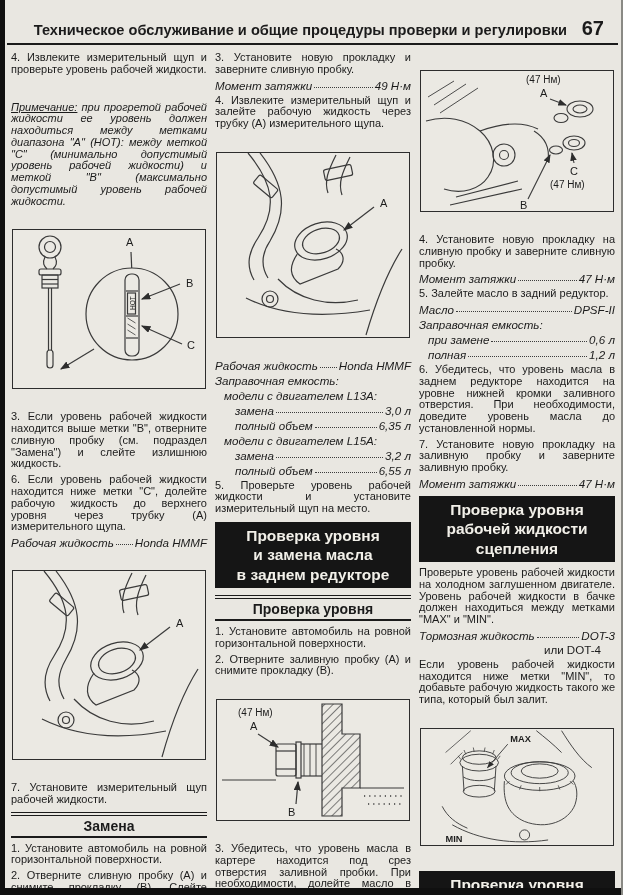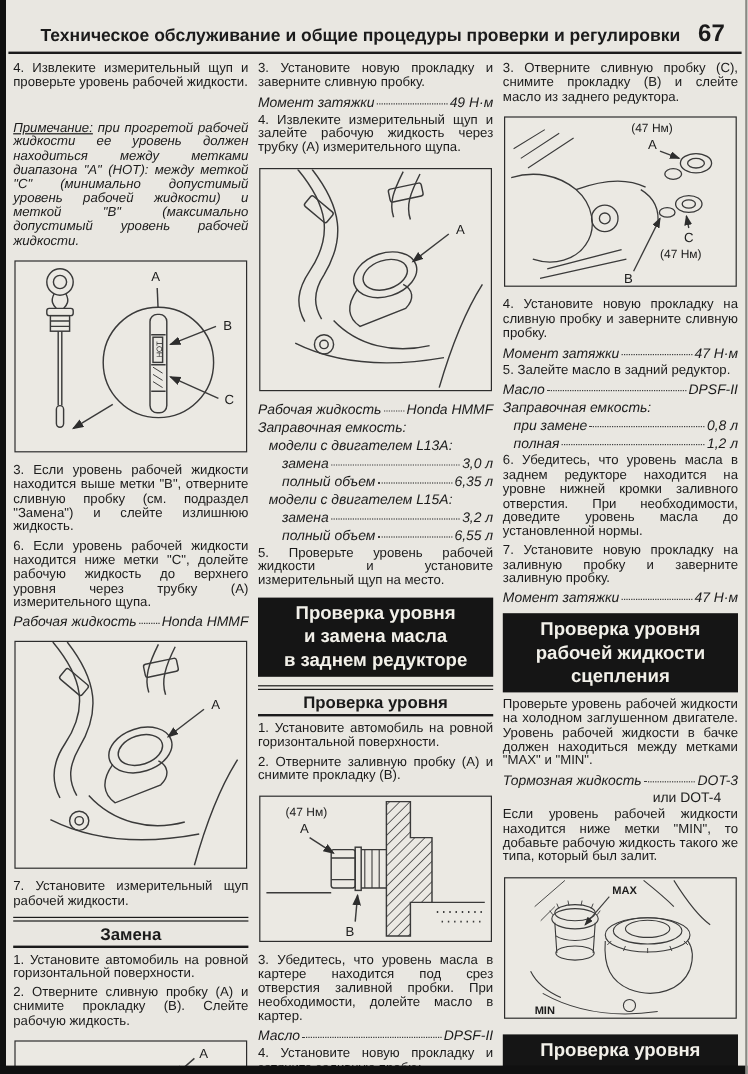--- a/index.html
+++ b/index.html
@@ -27,21 +27,21 @@
 
   .spec { display:flex; align-items:baseline; font-style:italic; font-size:11.6px;
     line-height:1.12; margin:1px 0; }
   .spec .dots { flex:1; min-width:6px; border-bottom:1.3px dotted #3c3c3c;
     margin:0 2px; transform:translateY(-2px); }
   .spec .val { white-space:nowrap; }
   .spec-line2 { font-size:11.6px; text-align:right; margin:0 14px 1px 0; }
   .ind1 { margin-left:9px; }
   .ind2 { margin-left:20px; }
 
-  .fig { border:1.6px solid #2d2d2d; margin:8px 1px; background:#ebe9e3; overflow:hidden; }
+  .fig { border:1.6px solid #2d2d2d; margin:20px 1px; background:#ebe9e3; overflow:hidden; }
   .fig svg { display:block; width:100%; height:100%; }
   svg text { fill:#1c1c1c; font-family:"Liberation Sans",sans-serif; }
 
   .black-h { background:#151515; color:#f2f0e9; font-weight:bold; text-align:center;
     font-size:15.5px; line-height:1.25; padding:4px 4px; margin:5px 0 3px;
     white-space:pre-line; }
   .sub-h { font-weight:bold; text-align:center; font-size:14px; padding:2px 0;
     margin:4px 0 3px; border-top:4px double #1b1b1b; border-bottom:2px solid #1b1b1b; }
 </style>
 </head>
@@ -290,21 +290,20 @@
       </div>
     <p class="step">4. Установите новую прокладку и затяните заливную пробку.</p>
     <div class="spec">
         <span>Момент затяжки</span>
         <span class="val">47 Н·м</span>
       </div>
 
   </div>
 
   <div class="col">
-    <p class="step">3. Отверните сливную пробку (С), снимите прокладку (В) и слейте масло из заднего редуктора.</p>
 
     <div class="fig" style="height:142px">
       <svg viewBox="0 0 190 140">
         <defs>
             <marker id="ah6" markerWidth="9" markerHeight="8" refX="7" refY="3" orient="auto">
               <path d="M0,0 L8,3 L0,6 Z" fill="#2d2d2d"></path>
             </marker>
           </defs>
         <g stroke="#3a3a3a" fill="none" stroke-width="1.1">
           <path d="M6,26 L32,10 M12,34 L44,13 M18,42 L56,17" stroke-width="0.9"></path>
@@ -343,21 +342,21 @@
         <span>Масло</span>
         <span class="dots"></span>
         <span class="val">DPSF-II</span>
       </div>
     <div class="spec">
         <span>Заправочная емкость:</span>
       </div>
     <div class="spec ind1">
         <span>при замене</span>
         <span class="dots"></span>
-        <span class="val">0,8 л</span>
+        <span class="val">0,6 л</span>
       </div>
     <div class="spec ind1">
         <span>полная</span>
         <span class="dots"></span>
         <span class="val">1,2 л</span>
       </div>
     <p class="step">6. Убедитесь, что уровень масла в заднем редукторе находится на уровне нижней кромки заливного отверстия. При необходимости, доведите уровень масла до установленной нормы.</p>
     <p class="step">7. Установите новую прокладку на заливную пробку и заверните заливную пробку.</p>
     <div class="spec">
         <span>Момент затяжки</span>

